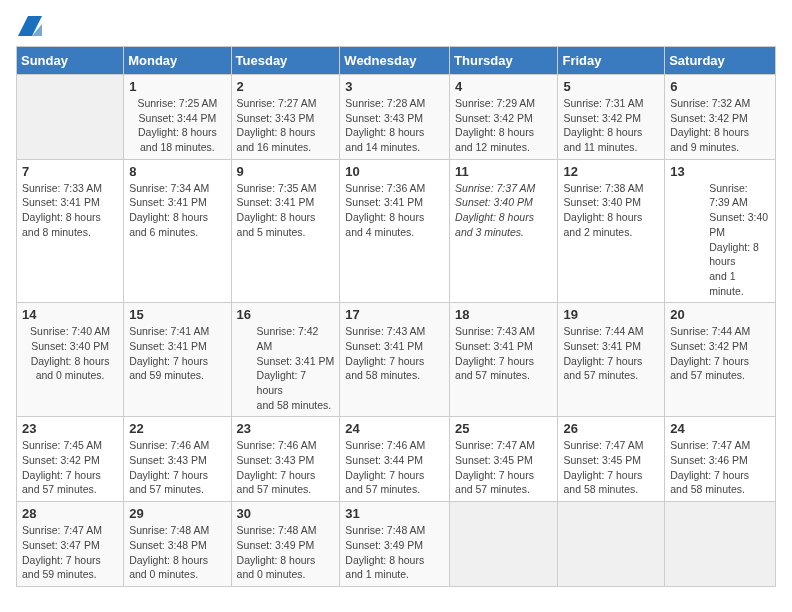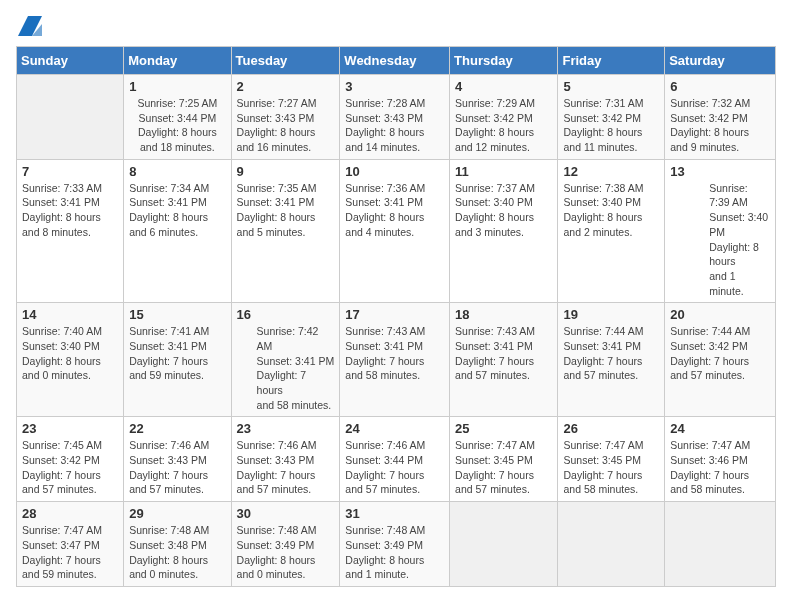--- a/index.html
+++ b/index.html
@@ -194,21 +194,21 @@
         </td>
         <td>
           <span class="day-number">10</span>
           <div class="day-info" style="white-space: pre-line;">Sunrise: 7:36 AM
 Sunset: 3:41 PM
 Daylight: 8 hours
 and 4 minutes.</div>
         </td>
         <td>
           <span class="day-number">11</span>
-          <div class="day-info" style="white-space: pre-line;">Sunrise: 7:37 AM
+          <div class="day-info" style="white-space: pre-line; font-style: italic;">Sunrise: 7:37 AM
 Sunset: 3:40 PM
 Daylight: 8 hours
 and 3 minutes.</div>
         </td>
         <td>
           <span class="day-number">12</span>
           <div class="day-info" style="white-space: pre-line;">Sunrise: 7:38 AM
 Sunset: 3:40 PM
 Daylight: 8 hours
 and 2 minutes.</div>
@@ -217,21 +217,21 @@
           <span class="day-number">13</span>
           <div class="day-info" style="white-space: pre-line; margin-left: 39px;">Sunrise: 7:39 AM
 Sunset: 3:40 PM
 Daylight: 8 hours
 and 1 minute.</div>
         </td>
       </tr>
       <tr>
         <td>
           <span class="day-number">14</span>
-          <div class="day-info" style="white-space: pre-line;">Sunrise: 7:40 AM
+          <div class="day-info" style="white-space: pre-line; text-align: center;">Sunrise: 7:40 AM
 Sunset: 3:40 PM
 Daylight: 8 hours
 and 0 minutes.</div>
         </td>
         <td>
           <span class="day-number">15</span>
           <div class="day-info" style="white-space: pre-line;">Sunrise: 7:41 AM
 Sunset: 3:41 PM
 Daylight: 7 hours
 and 59 minutes.</div>

